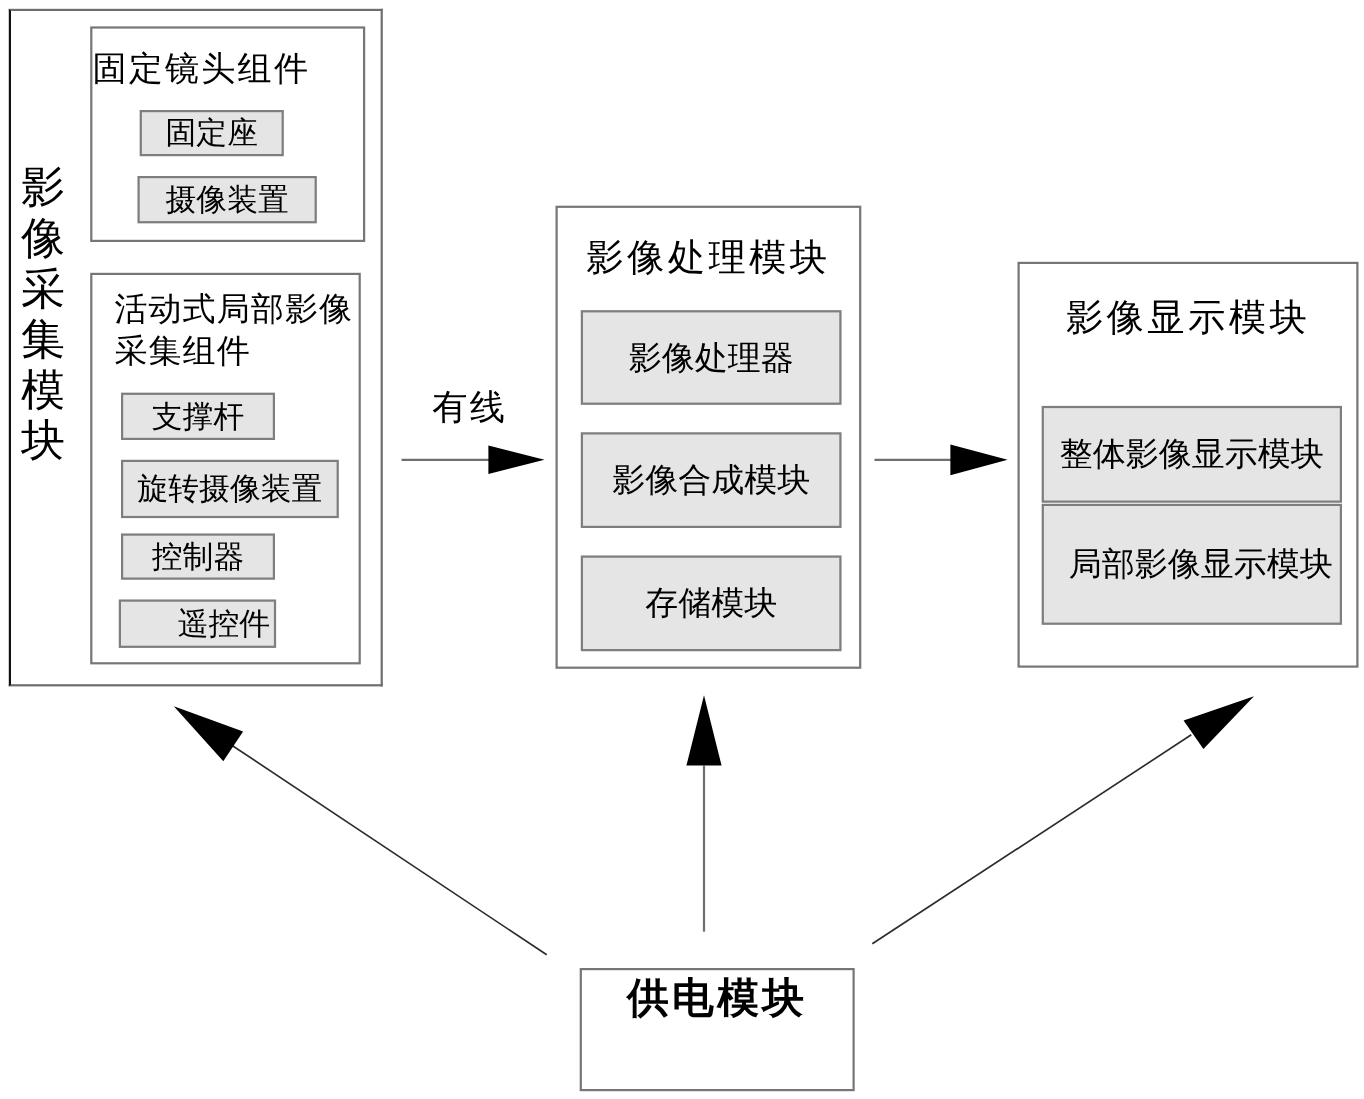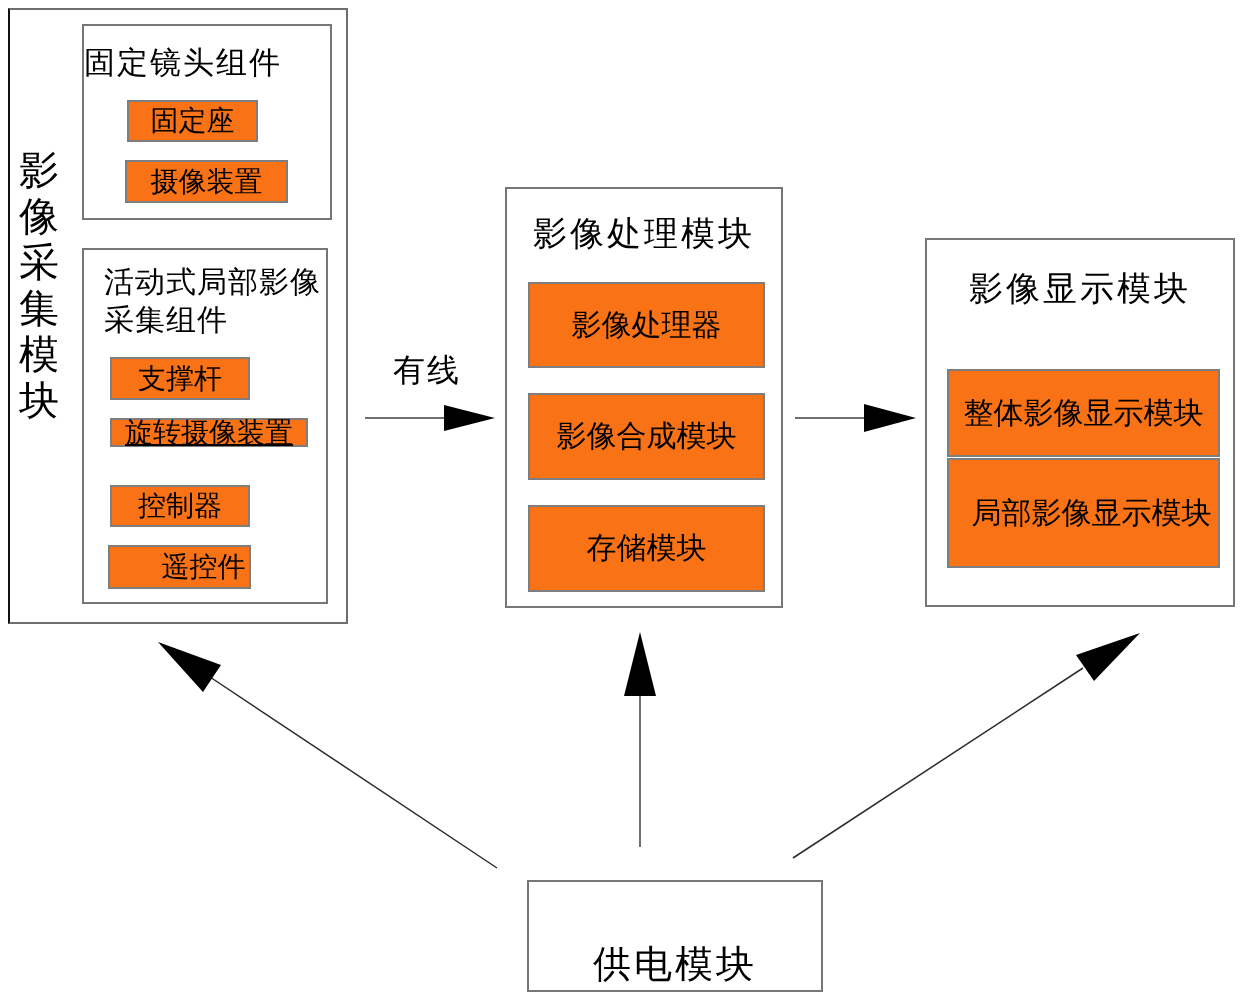--- a/index.html
+++ b/index.html
@@ -11,43 +11,43 @@
   .b2{border:2px solid #767676;}
   
   .outer-left{left:8px;top:8px;width:340px;height:616px;border:2px solid #6e6e6e;border-left-color:#111;}
   .vlabel{
     position:absolute;left:16px;top:148px;width:46px;
     font-size:40px;line-height:46px;word-break:break-all;text-align:center;
   }
   .boxA{left:82px;top:24px;width:250px;height:196px;}
   .boxA .title{margin-top:16px;text-align:left;font-size:31px;letter-spacing:2px;}
   .sub{position:absolute;display:flex;align-items:center;justify-content:center;
-       border:2px solid #7e7e7e;box-sizing:border-box;font-size:28px;background:#f97316;}
+       border:2px solid #7e7e7e;box-sizing:border-box;font-size:28px;background:#e5e5e5;}
   .fixed-mount{left:127px;top:100px;width:131px;height:42px;}
   .camera-device{left:125px;top:160px;width:163px;height:43px;}
   .boxB{left:82px;top:248px;width:246px;height:356px;}
   .boxB .title{margin:13px 0 0 20px;width:218px;font-size:30px;line-height:38px;letter-spacing:1px;font-family:Liberation Serif, serif;}
   .support-rod{left:110px;top:357px;width:140px;height:43px;}
-  .rotating-camera{left:110px;top:418px;width:198px;height:29px;text-decoration:underline;}
+  .rotating-camera{left:110px;top:418px;width:198px;height:53px;}
   .controller{left:110px;top:485px;width:140px;height:42px;}
   .remote-control{left:108px;top:545px;width:143px;height:44px;padding-left:48px;}
   
   .boxMid{left:505px;top:187px;width:278px;height:421px;}
   .boxMid .title{margin-top:22px;text-align:center;font-size:34px;letter-spacing:3px;}
   .proc1{left:528px;top:282px;width:237px;height:86px;font-size:30px;}
   .proc2{left:528px;top:393px;width:237px;height:87px;font-size:30px;}
   .proc3{left:528px;top:505px;width:237px;height:87px;font-size:30px;}
   
   .boxRight{left:925px;top:238px;width:310px;height:369px;}
   .boxRight .title{margin-top:26px;text-align:center;font-size:34px;letter-spacing:3px;}
   .disp1{left:947px;top:345px;width:273px;height:88px;font-size:30px;margin-top:24px;}
   .disp2{left:947px;top:458px;width:273px;height:110px;font-size:30px;padding-left:16px;}
   
-  .boxPower{left:527px;top:880px;width:296px;height:112px;display:flex;align-items:flex-end;justify-content:center;
-            font-size:38px;letter-spacing:3px;}
+  .boxPower{left:527px;top:880px;width:250px;height:112px;display:flex;align-items:flex-start;justify-content:center;
+            font-size:38px;letter-spacing:3px;font-weight:bold;}
   
   .wired{position:absolute;left:393px;top:349px;font-size:32px;letter-spacing:2px;}
   svg.overlay{position:absolute;left:0;top:0;pointer-events:none;}
 </style>
 </head>
 <body>
 
 <div id="canvas" style="background: rgb(255, 255, 255);">
 
   <div class="box outer-left"></div>

